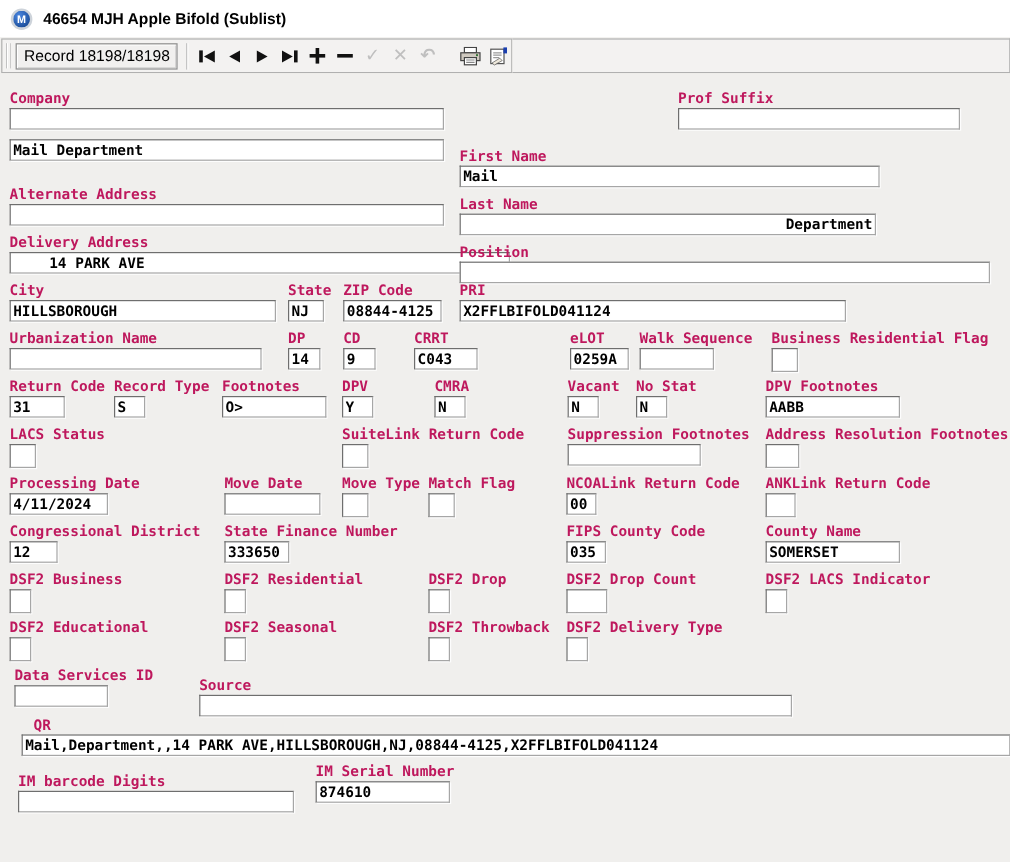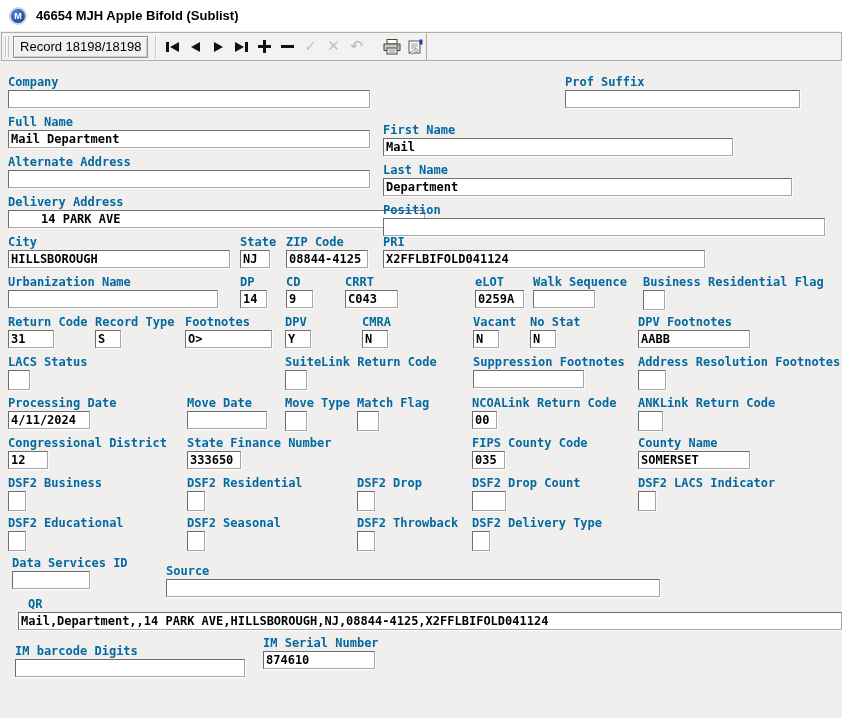--- a/index.html
+++ b/index.html
@@ -60,21 +60,21 @@
   .plus::before { content:""; position:absolute; left:0; top:5px; width:13px; height:3px; background:#111; }
   .plus::after  { content:""; position:absolute; left:5px; top:0; width:3px; height:13px; background:#111; }
   .minus { width:13px; height:3px; background:#111; }
   .gray-glyph { font:bold 15px "DejaVu Sans", sans-serif; color:#bfbfbf; line-height:1; }
 
   
   .form { position:absolute; left:0; top:61px; width:842px; height:657px; background:#f0efed; }
   .fg { position:absolute; }
   .flabel {
     display:block; white-space:pre; margin-bottom:1px;
-    font:bold 12px "DejaVu Sans Mono", monospace; color:#0369a1; line-height:13px;
+    font:bold 12px "DejaVu Sans Mono", monospace; color:#be185d; line-height:13px;
   }
   input.fin {
     display:block; height:18px; padding:0 2px;
     background:#ffffff;
     border:1px solid; border-color:#6e6e6e #a6a6a6 #a6a6a6 #6e6e6e;
     box-shadow:1px 1px 0 rgba(255,255,255,.85);
     font:bold 12px "DejaVu Sans Mono", monospace; color:#000;
   }
   input.tall { height:20px; }
   .qr-label { margin-left:10px; }
@@ -168,35 +168,34 @@
   <div class="fg" style="left:8px;top:15px">
     <label class="flabel">Company</label>
     <input class="fin" style="width: 362px;" value="">
   </div>
   <div class="fg" style="left:565px;top:15px">
     <label class="flabel">Prof Suffix</label>
     <input class="fin" style="width: 235px;" value="">
   </div>
 
   <div class="fg" style="left:8px;top:55px">
-    <label class="flabel">Full Name</label>
     <input class="fin" style="width: 362px;" value="Mail Department">
   </div>
   <div class="fg" style="left:383px;top:63px">
     <label class="flabel">First Name</label>
     <input class="fin" style="width: 350px;" value="Mail">
   </div>
 
   <div class="fg" style="left:8px;top:95px">
     <label class="flabel">Alternate Address</label>
     <input class="fin" style="width: 362px;" value="">
   </div>
   <div class="fg" style="left:383px;top:103px">
     <label class="flabel">Last Name</label>
-    <input class="fin" style="width: 409px;" value="Department">
+    <input class="fin" style="width: 347px; text-align: right;" value="Department">
   </div>
 
   <div class="fg" style="left:8px;top:135px">
     <label class="flabel">Delivery Address</label>
     <input class="fin" style="width: 417px; padding-left: 32px;" value="14 PARK AVE">
   </div>
   <div class="fg" style="left:383px;top:143px">
     <label class="flabel">Position</label>
     <input class="fin" style="width: 442px;" value="">
   </div>

